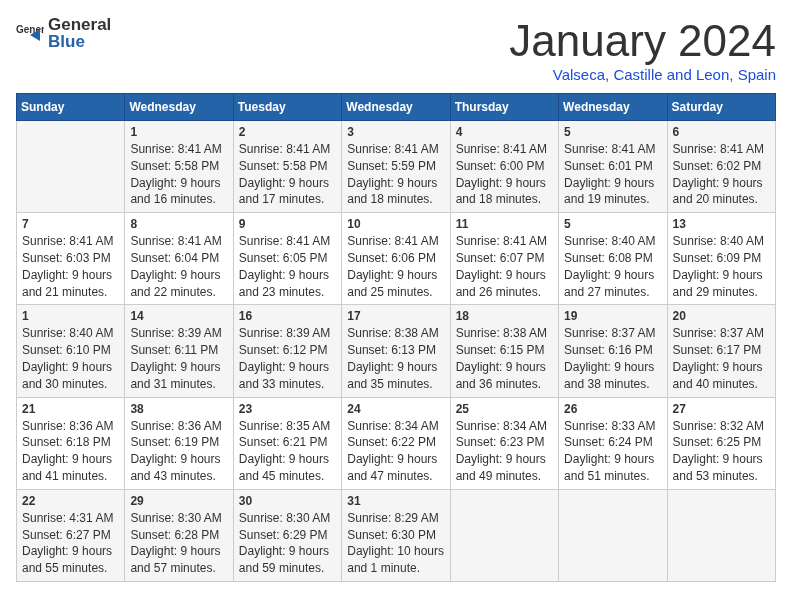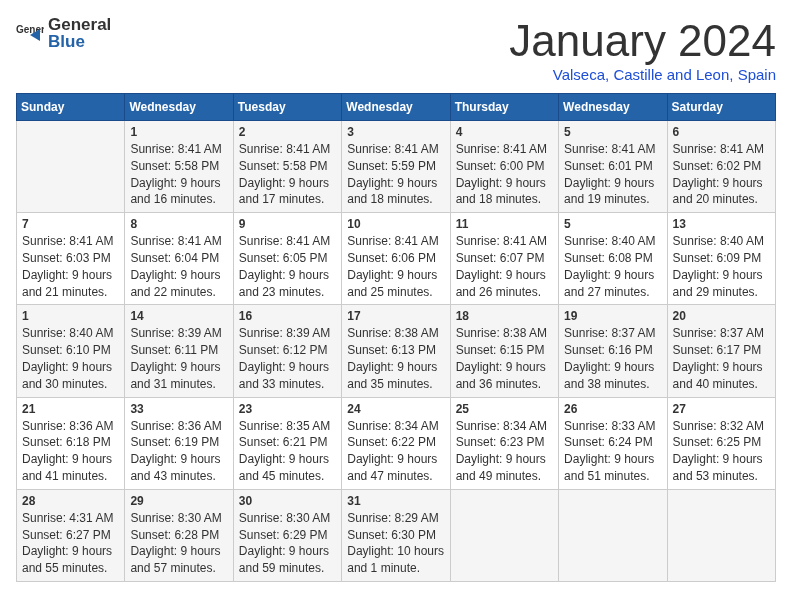--- a/index.html
+++ b/index.html
@@ -260,21 +260,21 @@
       </tr>
       <tr>
         <td>
           <span class="day-number">21</span>
           <div class="cell-content" style="white-space: pre-line;">Sunrise: 8:36 AM
 Sunset: 6:18 PM
 Daylight: 9 hours
 and 41 minutes.</div>
         </td>
         <td>
-          <span class="day-number">33</span>
+          <span class="day-number">38</span>
           <div class="cell-content" style="white-space: pre-line;">Sunrise: 8:36 AM
 Sunset: 6:19 PM
 Daylight: 9 hours
 and 43 minutes.</div>
         </td>
         <td>
           <span class="day-number">23</span>
           <div class="cell-content" style="white-space: pre-line;">Sunrise: 8:35 AM
 Sunset: 6:21 PM
 Daylight: 9 hours
@@ -304,21 +304,21 @@
         <td>
           <span class="day-number">27</span>
           <div class="cell-content" style="white-space: pre-line;">Sunrise: 8:32 AM
 Sunset: 6:25 PM
 Daylight: 9 hours
 and 53 minutes.</div>
         </td>
       </tr>
       <tr>
         <td>
-          <span class="day-number">28</span>
+          <span class="day-number">22</span>
           <div class="cell-content" style="white-space: pre-line;">Sunrise: 4:31 AM
 Sunset: 6:27 PM
 Daylight: 9 hours
 and 55 minutes.</div>
         </td>
         <td>
           <span class="day-number">29</span>
           <div class="cell-content" style="white-space: pre-line;">Sunrise: 8:30 AM
 Sunset: 6:28 PM
 Daylight: 9 hours

